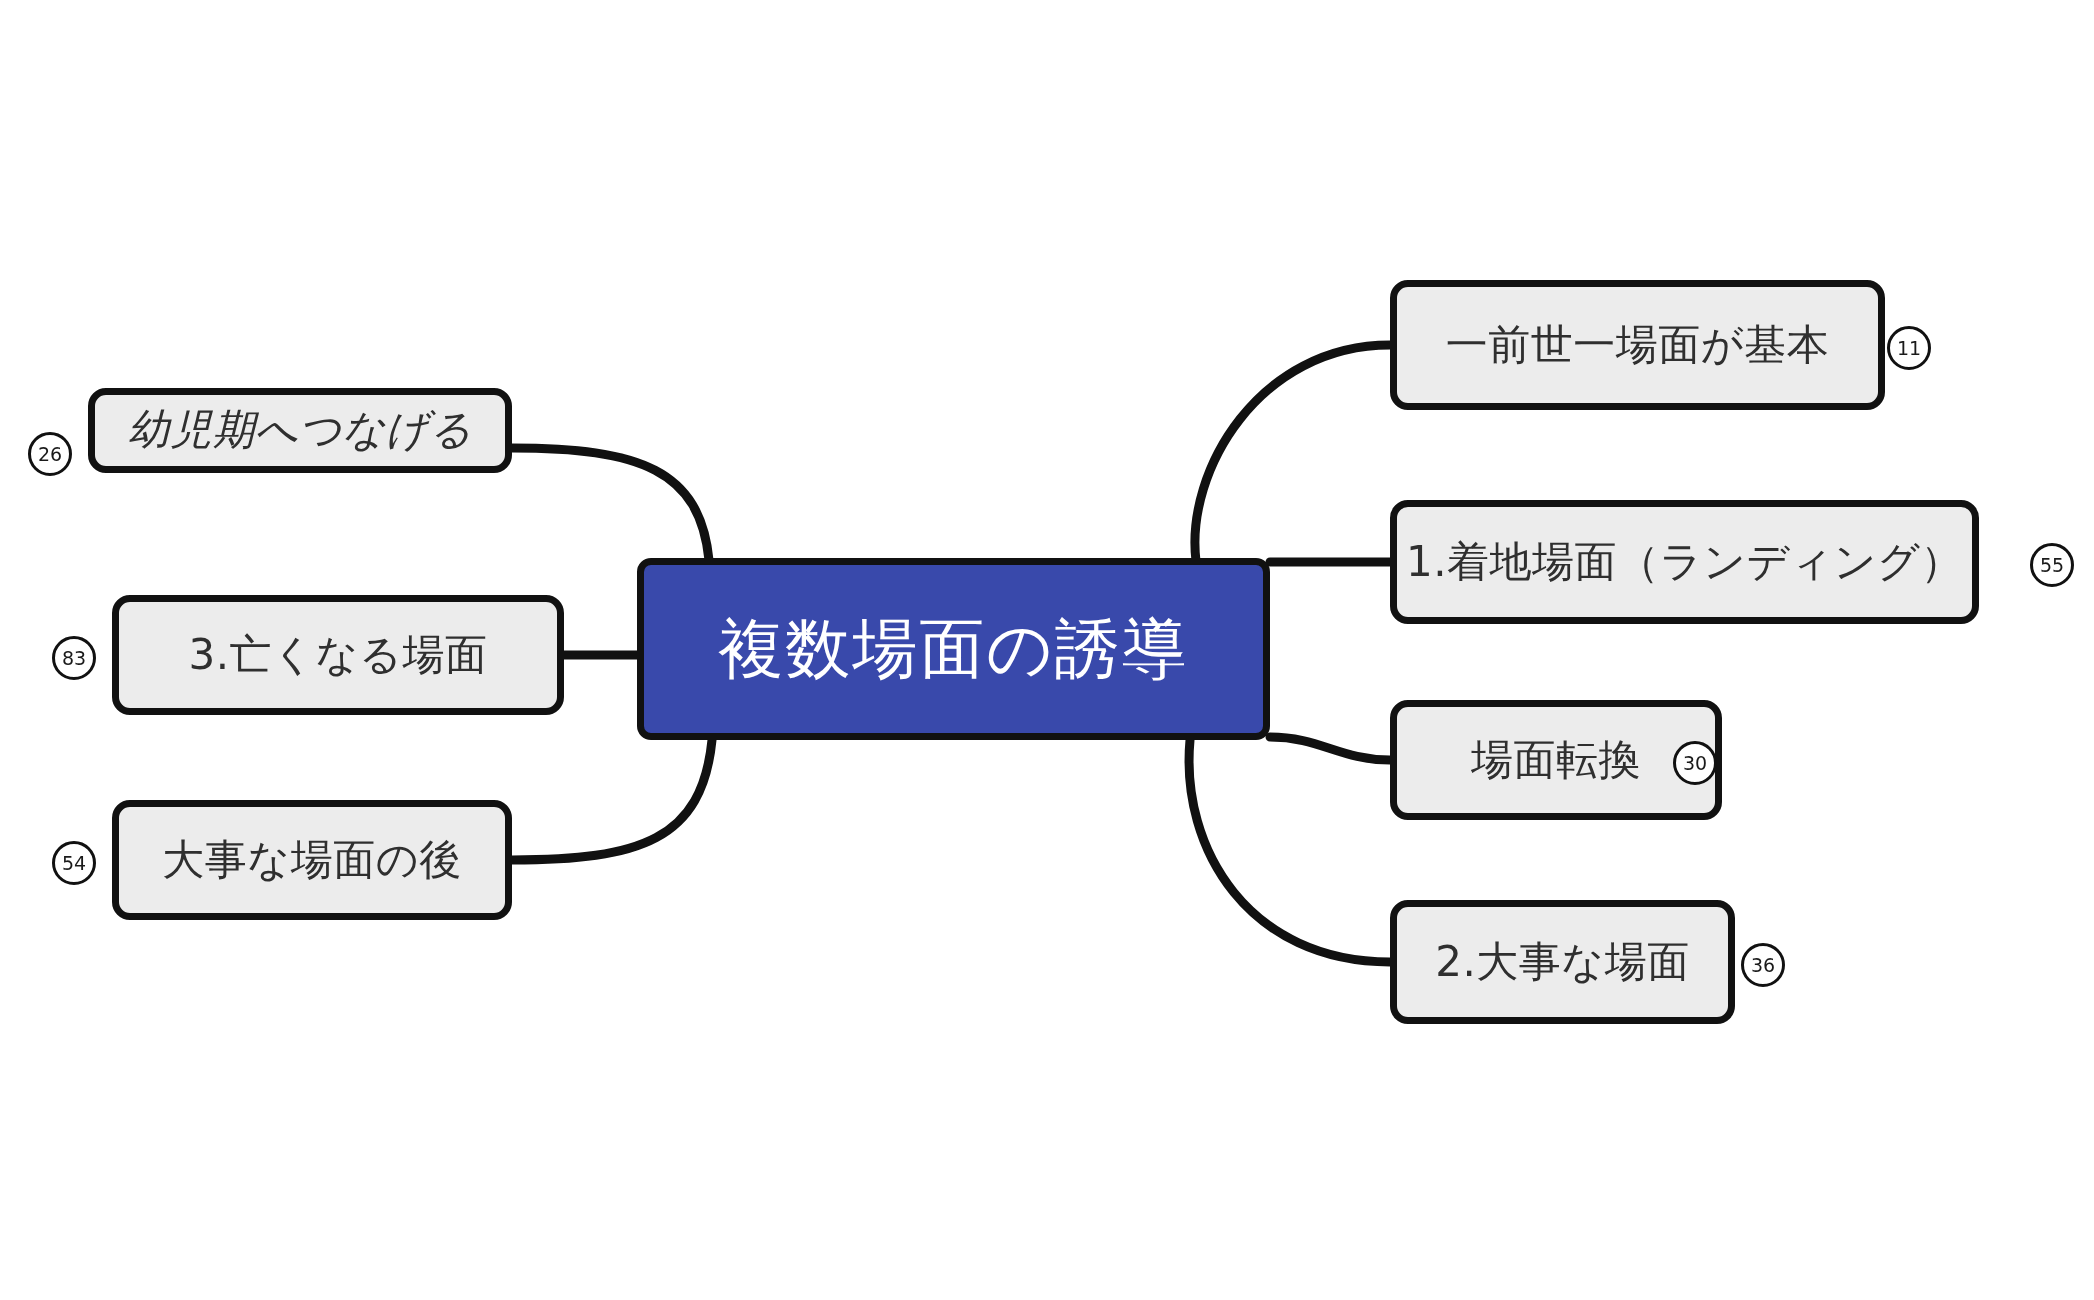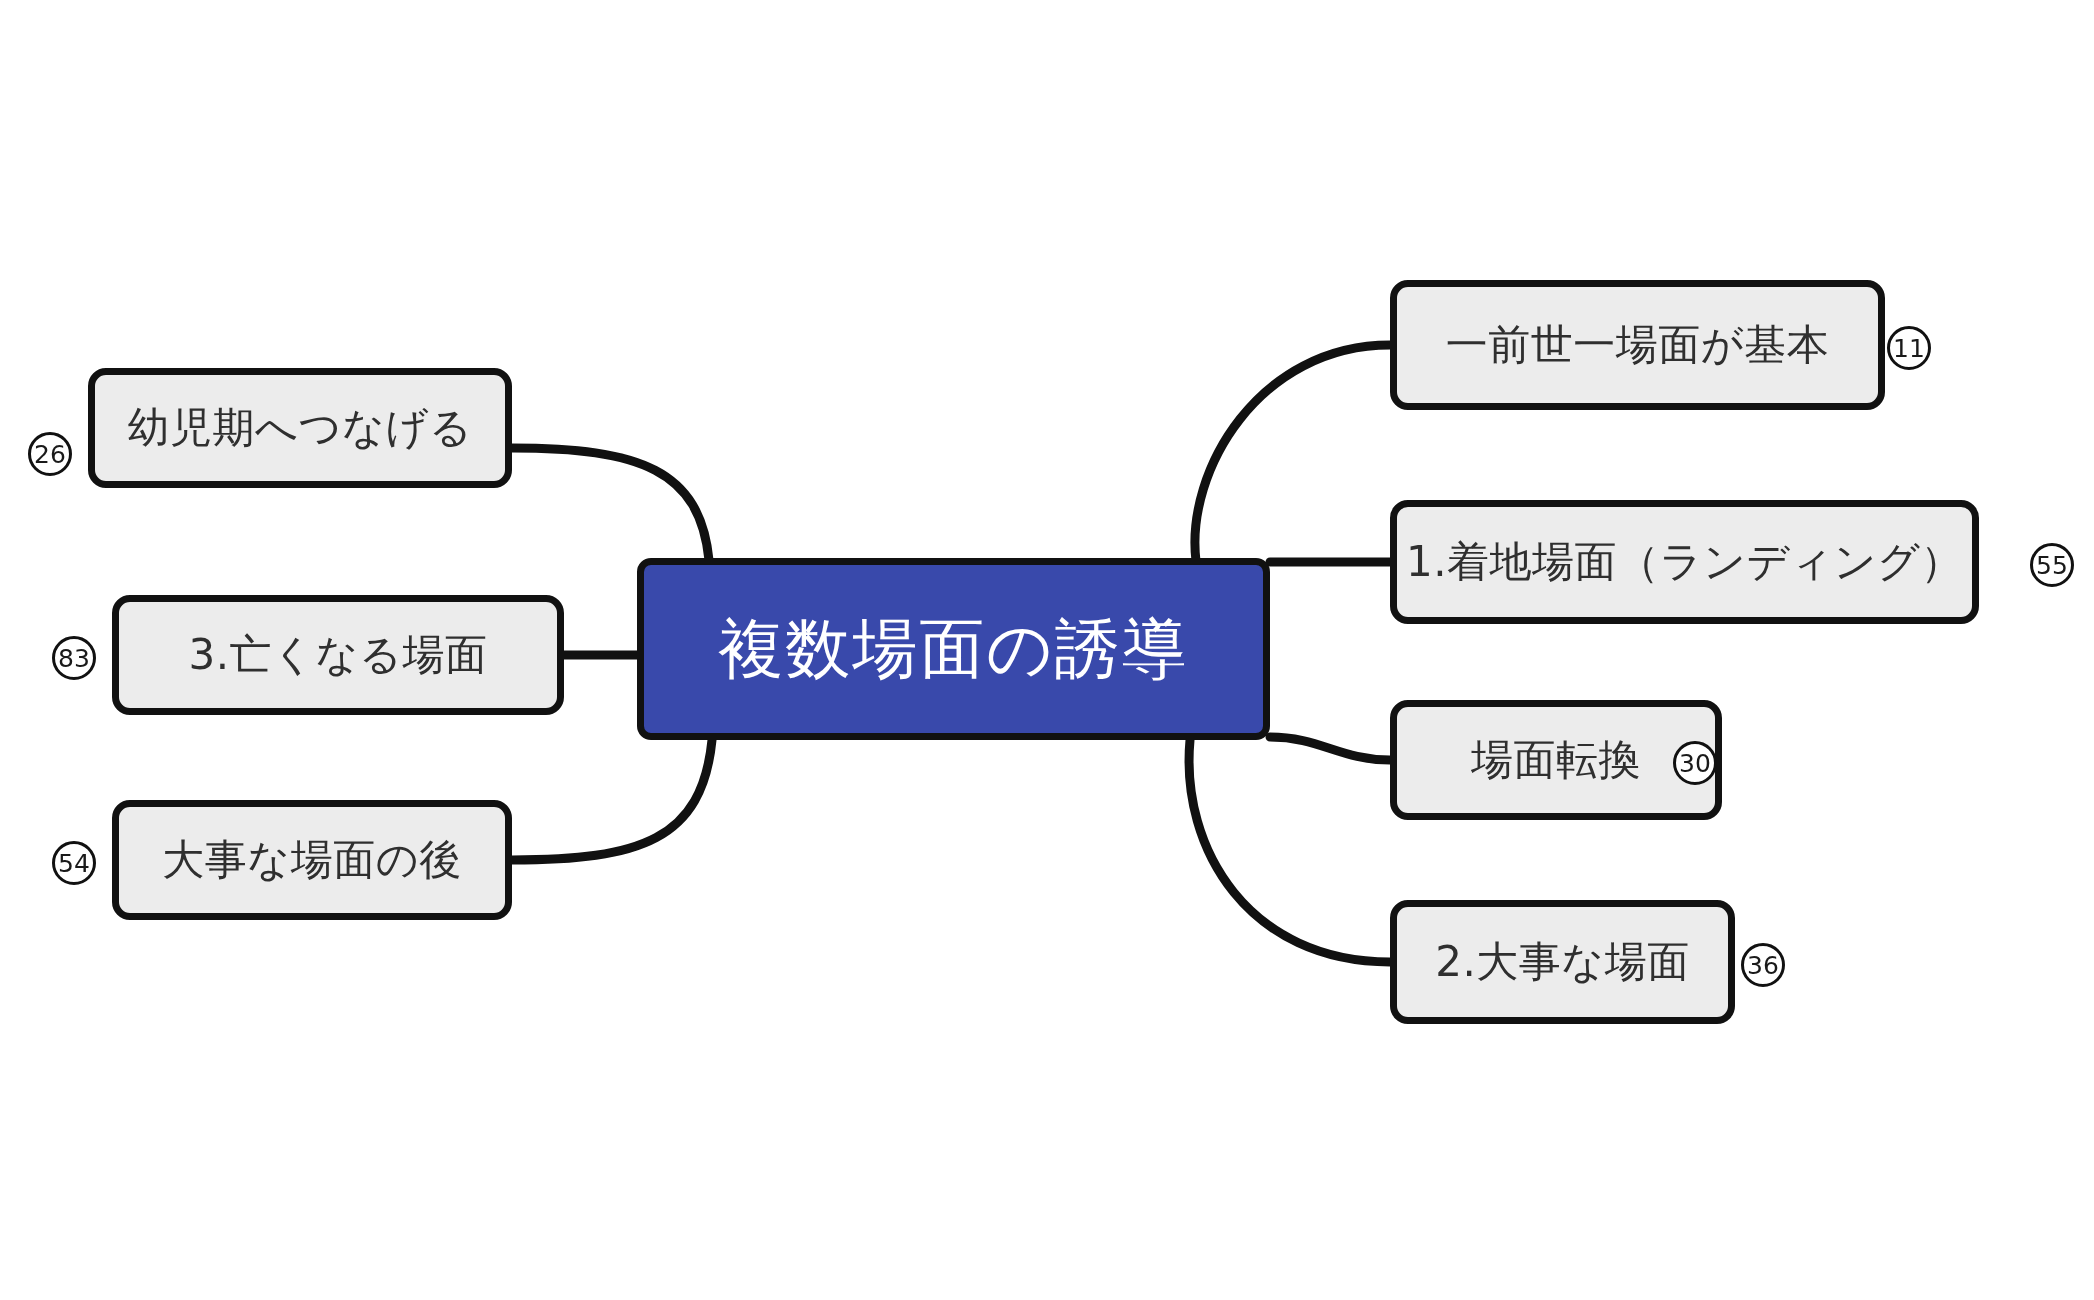--- a/index.html
+++ b/index.html
@@ -59,21 +59,21 @@
   .badge {
     position: absolute;
     width: 38px;
     height: 38px;
     border: 3px solid #111111;
     border-radius: 50%;
     background: #ffffff;
     display: flex;
     align-items: center;
     justify-content: center;
-    font-size: 25px;
+    font-size: 19px;
     color: #1a1a1a;
     line-height: 1;
     z-index: 4;
   }
 </style>
 </head>
 <body>
 
 <div id="canvas">
 
@@ -121,21 +121,21 @@
     <span>30</span>
   </div>
 
   <div class="node branch" style="left:1390px; top:900px; width:345px; height:124px;text-align:center;">
     <span class="node-label">2.大事な場面</span>
   </div>
   <div class="badge" style="left:1741px; top:943px;">
     <span>36</span>
   </div>
 
-  <div class="node branch" style="left:88px; top:368px; width:424px; height:120px;">
+  <div class="node branch" style="left:88px; top:388px; width:424px; height:85px;font-style:italic;">
     <span class="node-label">幼児期へつなげる</span>
   </div>
   <div class="badge" style="left:28px; top:432px;">
     <span>26</span>
   </div>
 
   <div class="node branch" style="left:112px; top:595px; width:452px; height:120px;">
     <span class="node-label">3.亡くなる場面</span>
   </div>
   <div class="badge" style="left:52px; top:636px;">

